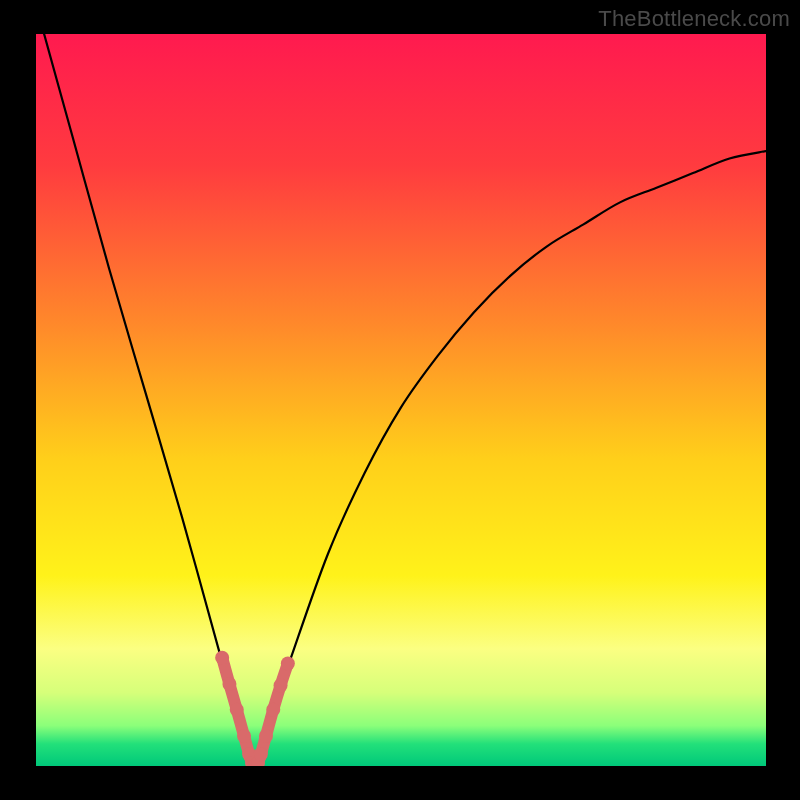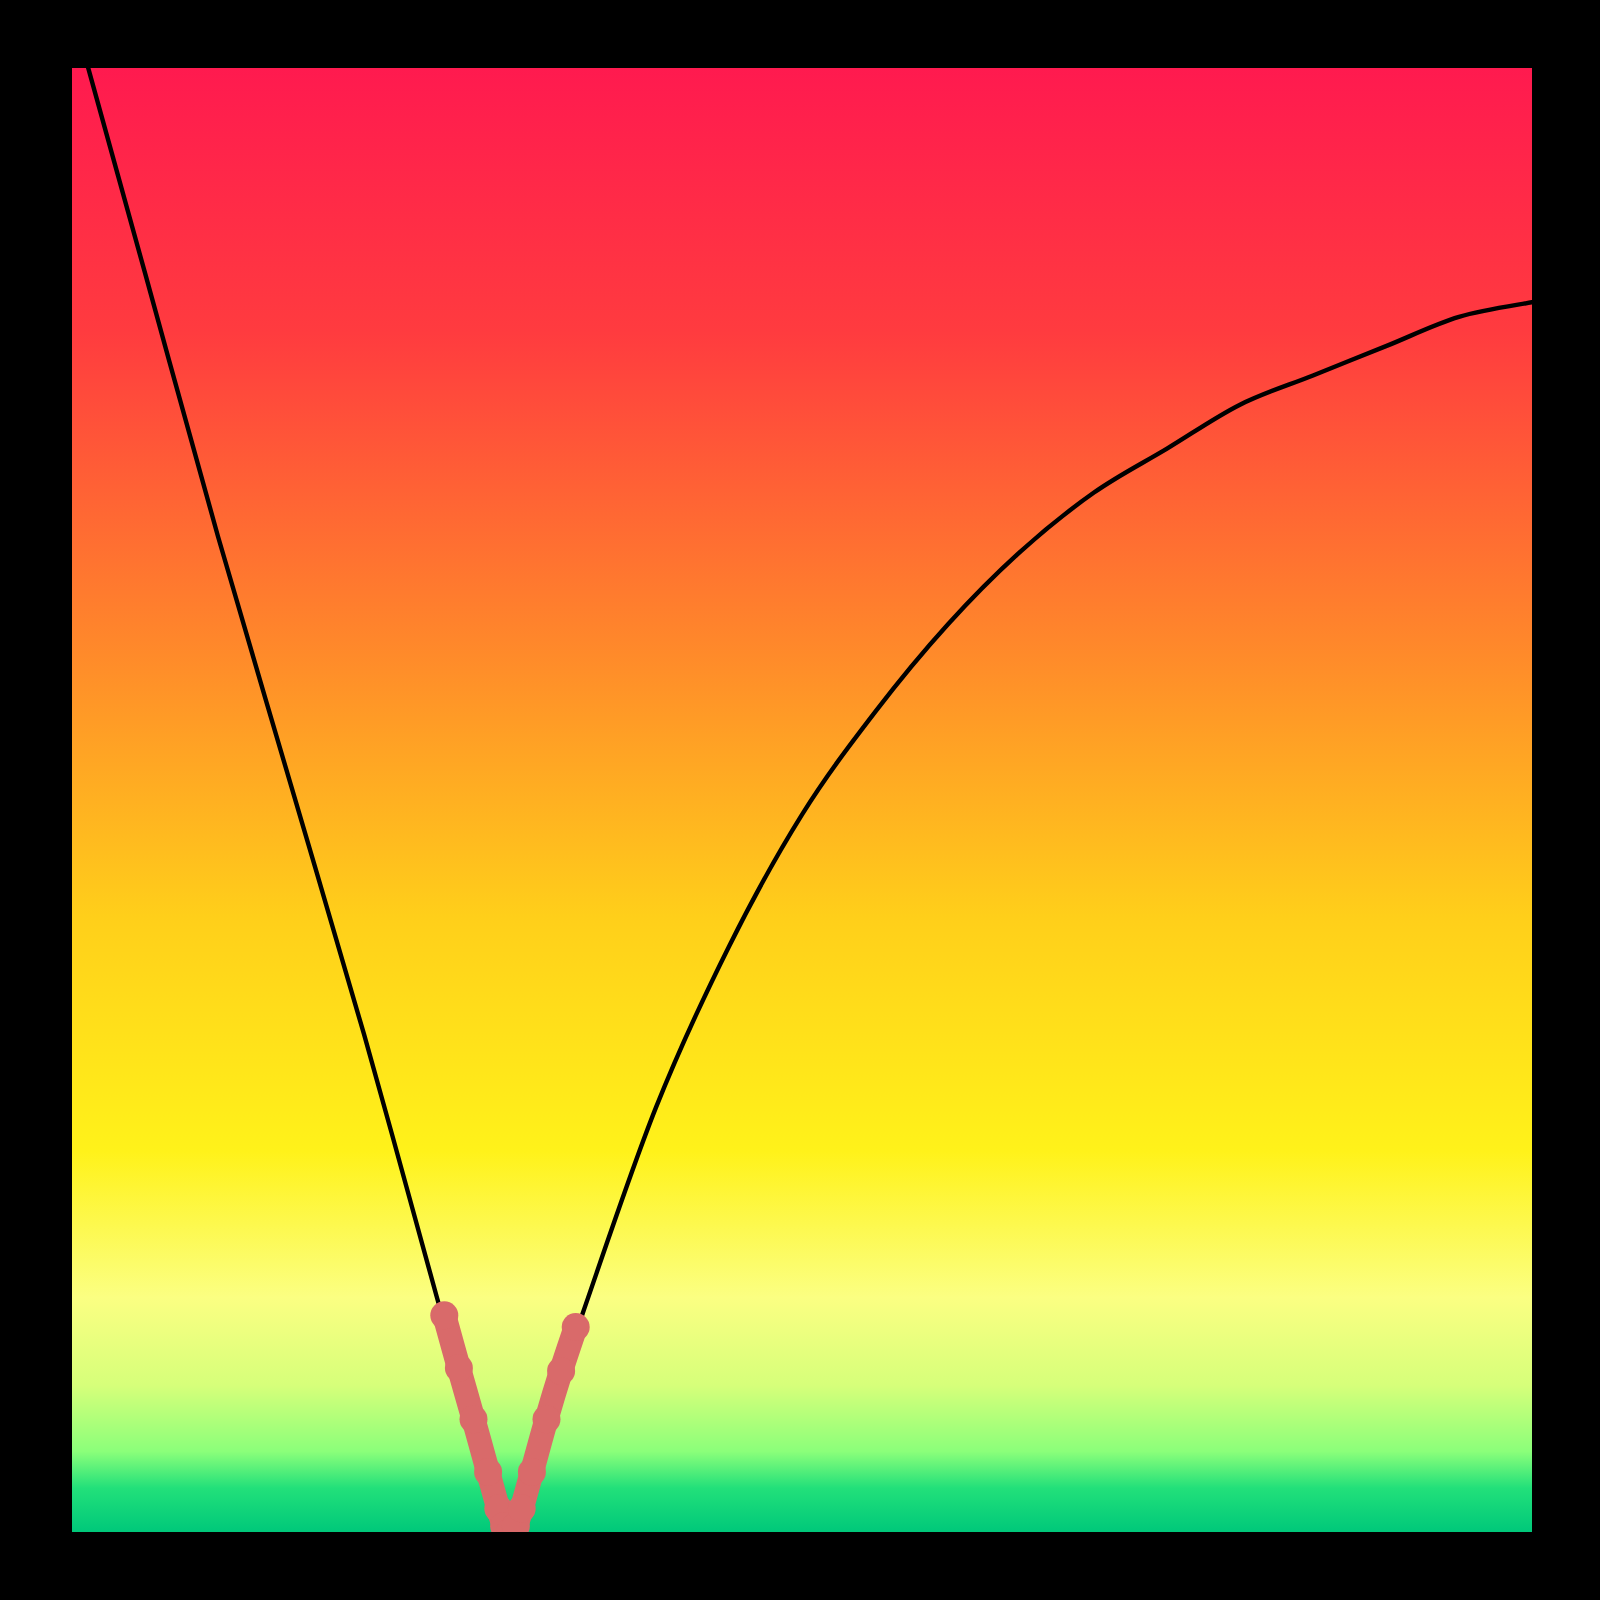--- a/index.html
+++ b/index.html
@@ -28,20 +28,21 @@
     user-select: none;
   }
   svg {
     display: block;
   }
 </style>
 </head>
 <body>
 
 <div class="stage">
+  <div class="watermark">TheBottleneck.com</div>
 
   <svg id="chart-svg" width="800" height="800" viewBox="0 0 800 800">
     <defs>
       <linearGradient id="bg-grad" x1="0" y1="0" x2="0" y2="1">
           <stop offset="0%" stop-color="#ff1a4f"></stop>
           <stop offset="18%" stop-color="#ff3b3f"></stop>
           <stop offset="40%" stop-color="#ff8a2a"></stop>
           <stop offset="57.99999999999999%" stop-color="#ffcf1a"></stop>
           <stop offset="74%" stop-color="#fff21a"></stop>
           <stop offset="84%" stop-color="#fbff82"></stop>

